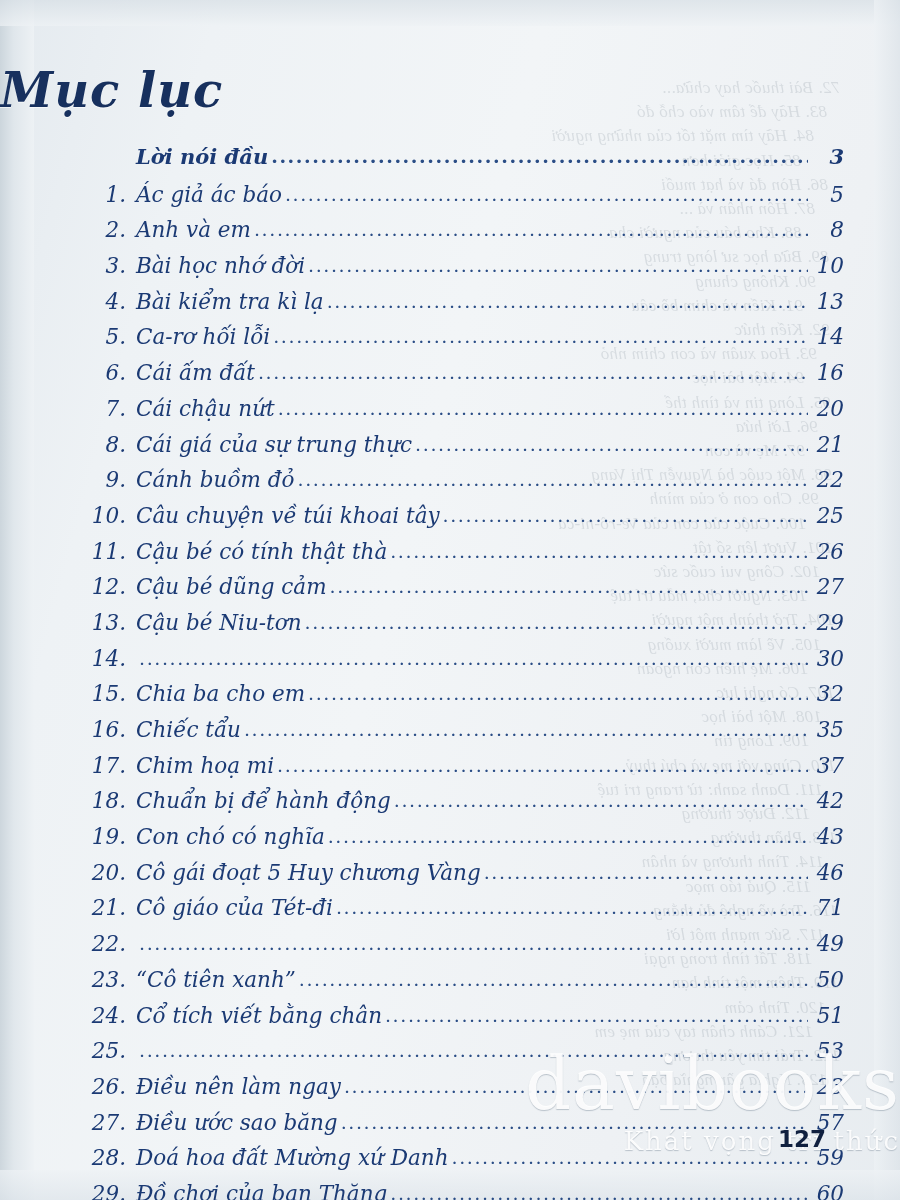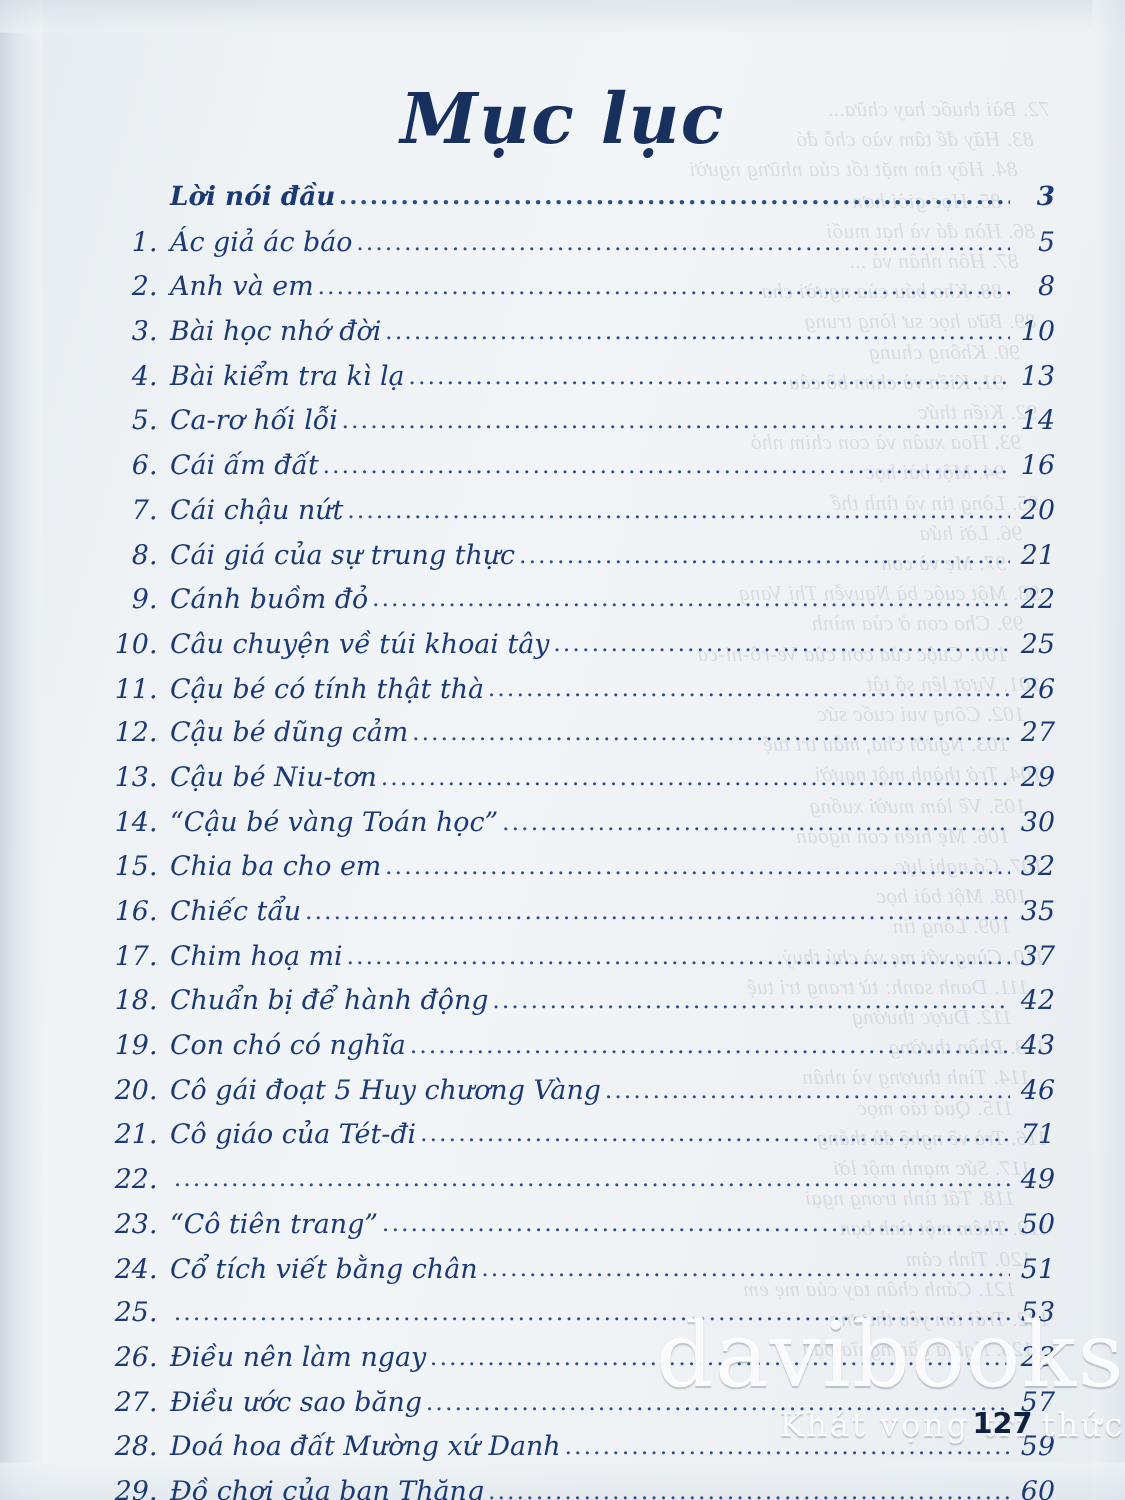--- a/index.html
+++ b/index.html
@@ -68,25 +68,24 @@
     position: absolute;
     white-space: nowrap;
     letter-spacing: .3px;
   }
 
   .title {
     position: absolute;
     top: 62px;
     left: 0;
     width: 100%;
-    text-align: center;
     font-family: "DejaVu Serif", serif;
     font-style: italic;
     font-weight: 700;
-    font-size: 56px;
+    font-size: 48px;
     color: #17305e;
     letter-spacing: 1px;
     text-shadow: 0 1px 0 rgba(255,255,255,.6);
   }
 
   .toc {
     position: absolute;
     top: 146px;
     left: 84px;
     width: 760px;
@@ -313,21 +312,20 @@
         <span class="pageno">27</span>
       </div>
       <div class="row">
         <span class="num">13.</span>
         <span class="label">Cậu bé Niu-tơn</span>
         <span class="dots">........................................................................................................................................................................................................</span>
         <span class="pageno">29</span>
       </div>
       <div class="row">
         <span class="num">14.</span>
-        <span class="label">“Cậu bé vàng Toán học”</span>
         <span class="dots">........................................................................................................................................................................................................</span>
         <span class="pageno">30</span>
       </div>
       <div class="row">
         <span class="num">15.</span>
         <span class="label">Chia ba cho em</span>
         <span class="dots">........................................................................................................................................................................................................</span>
         <span class="pageno">32</span>
       </div>
       <div class="row">
@@ -366,21 +364,21 @@
         <span class="dots">........................................................................................................................................................................................................</span>
         <span class="pageno">71</span>
       </div>
       <div class="row">
         <span class="num">22.</span>
         <span class="dots">........................................................................................................................................................................................................</span>
         <span class="pageno">49</span>
       </div>
       <div class="row">
         <span class="num">23.</span>
-        <span class="label">“Cô tiên trang”</span>
+        <span class="label">“Cô tiên xanh”</span>
         <span class="dots">........................................................................................................................................................................................................</span>
         <span class="pageno">50</span>
       </div>
       <div class="row">
         <span class="num">24.</span>
         <span class="label">Cổ tích viết bằng chân</span>
         <span class="dots">........................................................................................................................................................................................................</span>
         <span class="pageno">51</span>
       </div>
       <div class="row">

